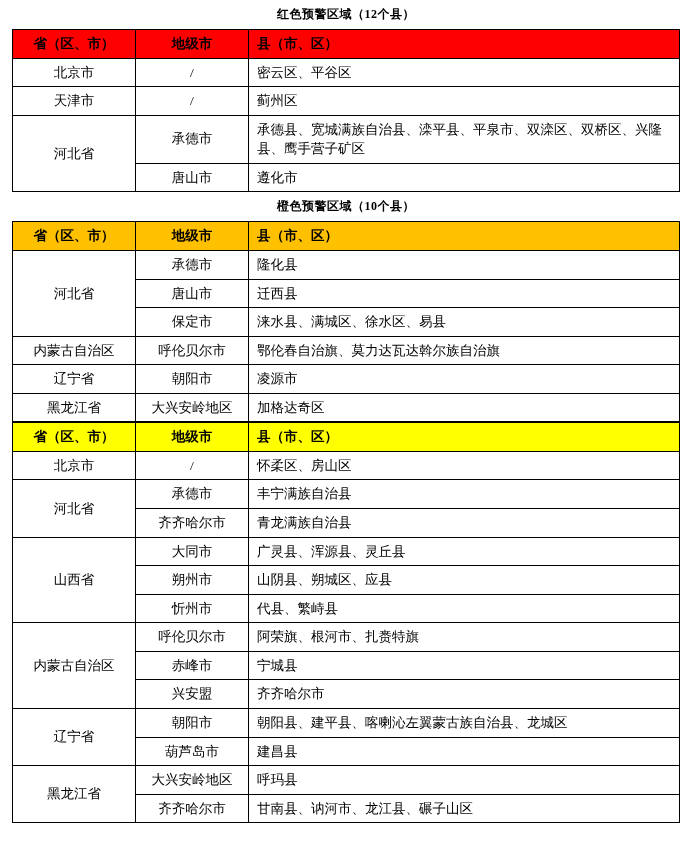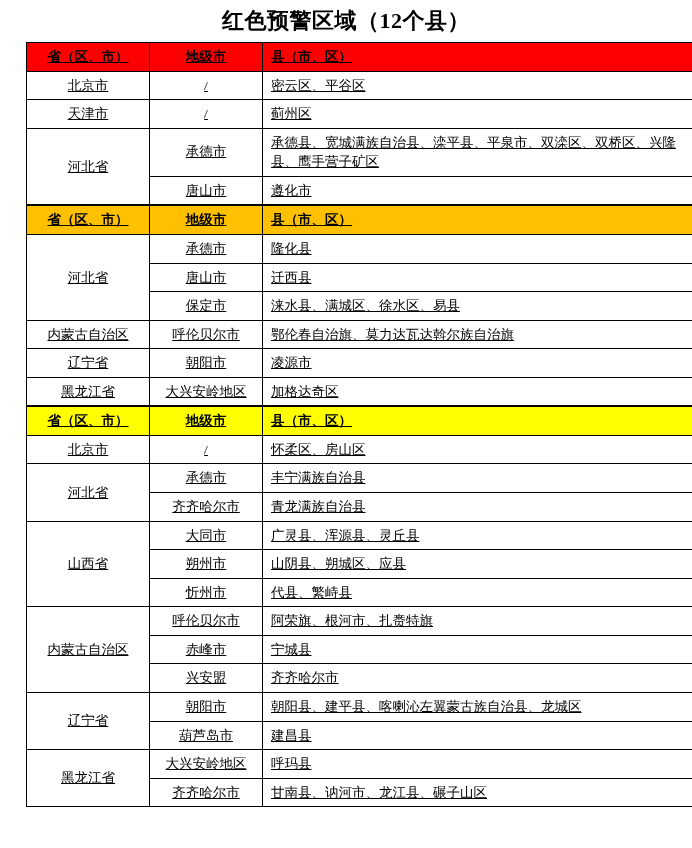--- a/index.html
+++ b/index.html
@@ -17,31 +17,30 @@
   .page {
     width: 692px;
     padding: 0;
     box-sizing: border-box;
   }
   .section {
     width: 692px;
   }
   .section-title {
     text-align: center;
-    font-size: 22px;
+    font-size: 12px;
     font-weight: bold;
     letter-spacing: 0.5px;
     padding: 6px 0 6px 0;
     font-family: "Liberation Serif", "DejaVu Serif", serif;
     border-radius: 15px;
   }
   .tbl-wrap {
-    padding: 0 26px;
+    padding: 0 12px;
     box-sizing: border-box;
-    text-decoration: underline;
   }
   table {
     border-collapse: collapse;
     width: 668px;
     table-layout: fixed;
   }
   td, th {
     border: 1px solid #000000;
     font-size: 13.5px;
     padding: 4px 6px;
@@ -95,20 +94,21 @@
               </tr>
               <tr>
                 <td class="col-city">唐山市</td>
                 <td class="col-cnty">遵化市</td>
               </tr>
             </tbody>
           </table>
         </div>
       </div>
       <div class="section">
+        <div class="section-title">橙色预警区域（10个县）</div>
         <div class="tbl-wrap">
           <table>
             <thead>
               <tr class="hdr-orange">
                 <th class="col-prov">省（区、市）</th>
                 <th class="col-city">地级市</th>
                 <th class="col-cnty">县（市、区）</th>
               </tr>
             </thead>
             <tbody>

